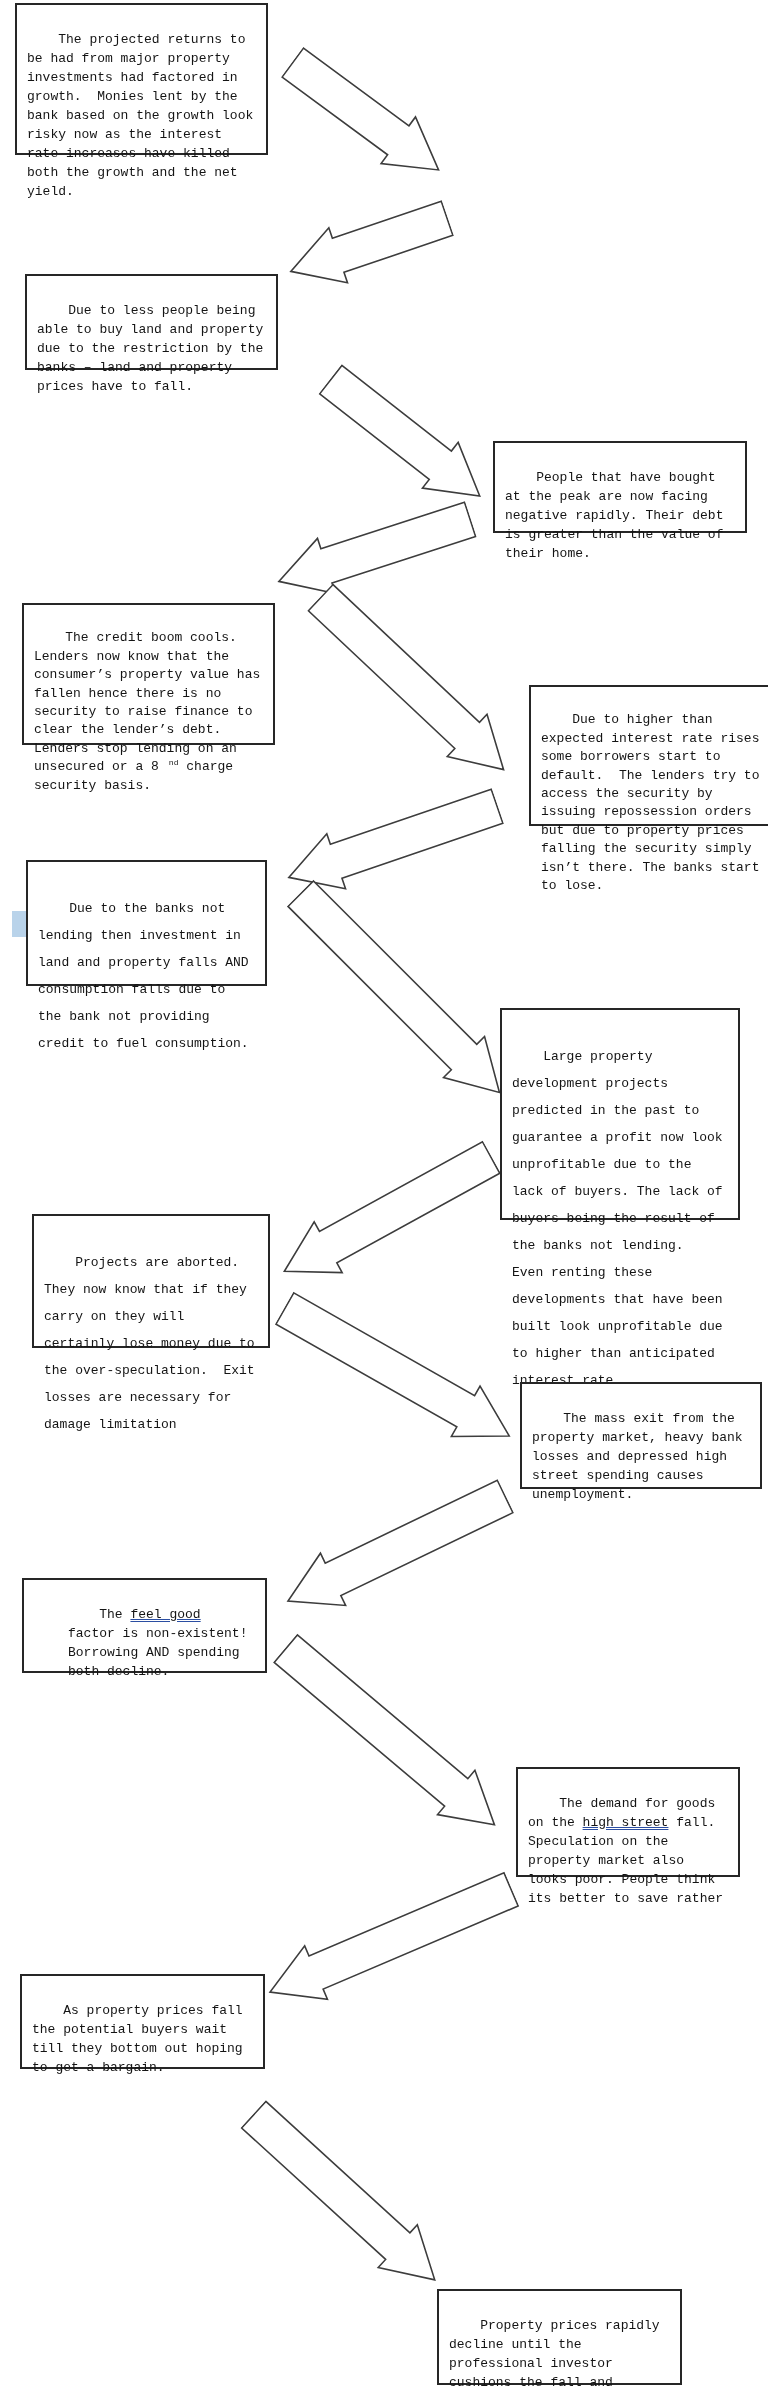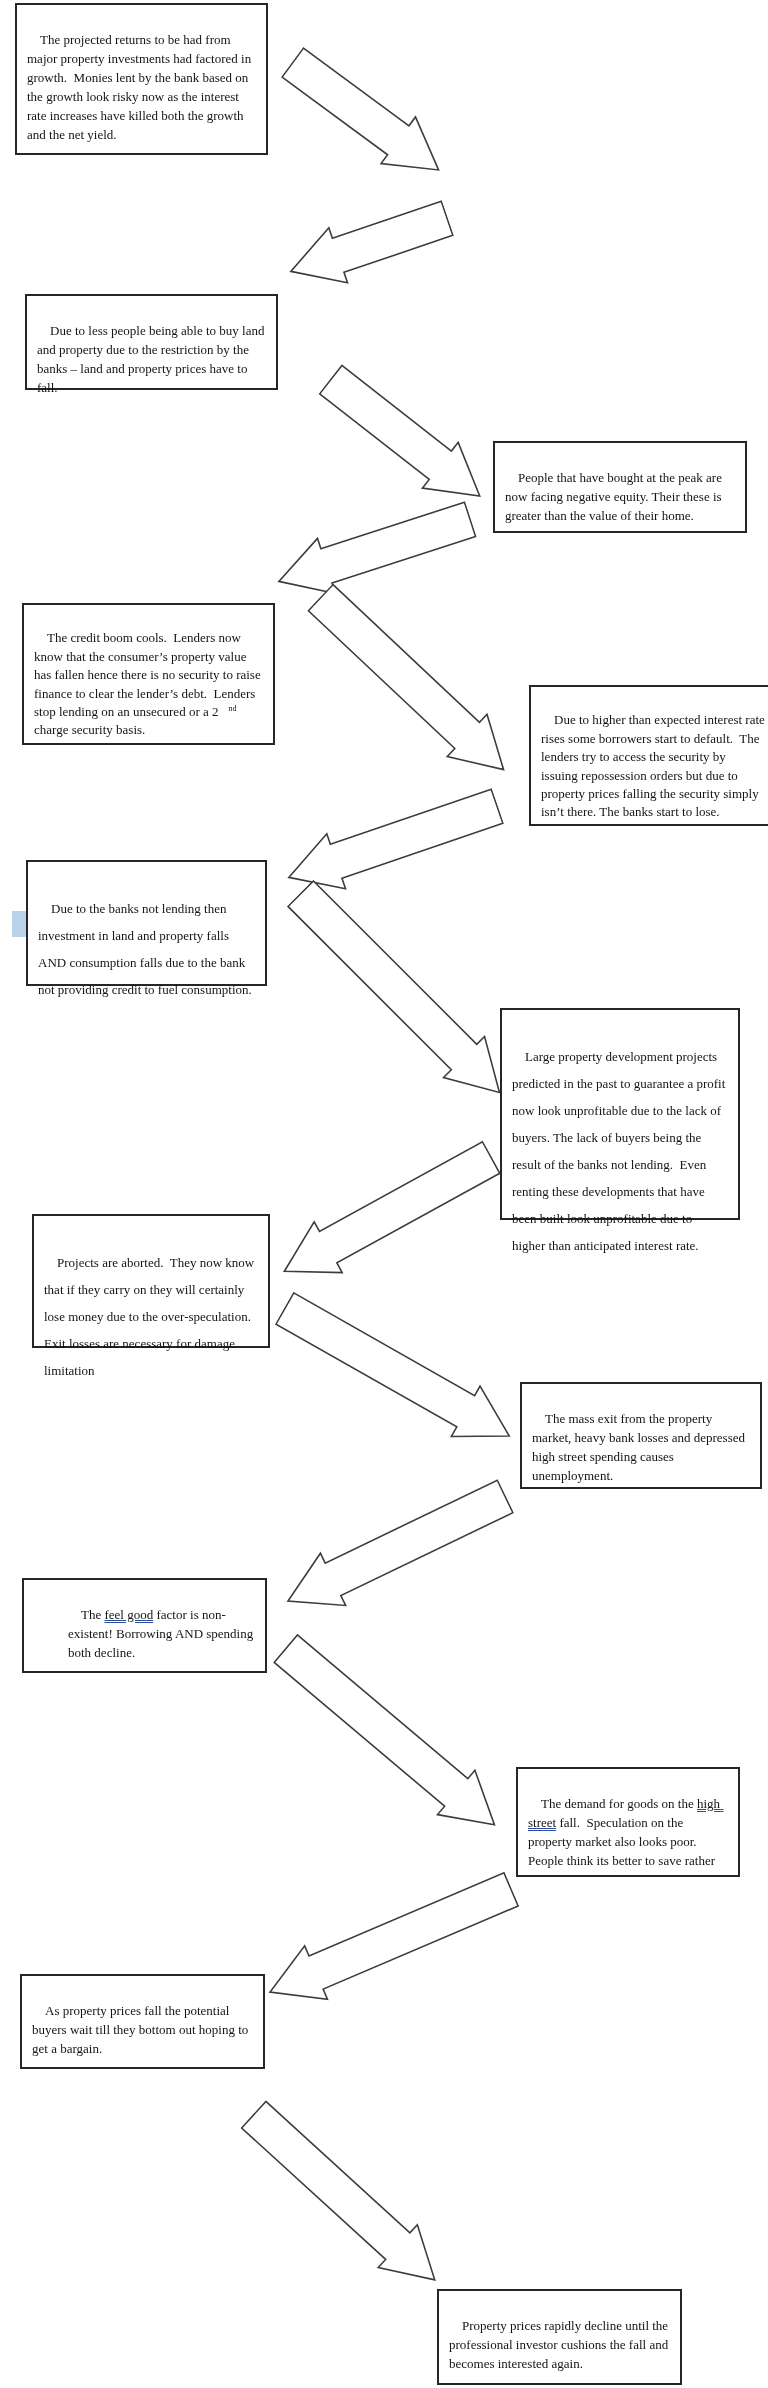--- a/index.html
+++ b/index.html
@@ -1,21 +1,21 @@
 <!DOCTYPE html>
 <html><head>
 <meta charset="utf-8">
 <style>
   html, body { margin: 0; padding: 0; background: #ffffff; }
   #canvas {
     position: relative;
     width: 768px;
     height: 2388px;
     background: #ffffff;
-    font-family: Liberation Serif, serif;
+    font-family: Liberation Mono, monospace;
     overflow: hidden;
   }
   .flowbox {
     position: absolute;
     box-sizing: border-box;
     border: 2px solid #262626;
     background: #ffffff;
     color: #141414;
     font-size: 13px;
     line-height: 19px;
@@ -33,21 +33,21 @@
   .arrow { position: absolute; pointer-events: none; }
   .arrow svg { display: block; }
   #artifact {
     position: absolute;
     left: 12px; top: 911px; width: 14px; height: 26px;
     background: #b9d3ea;
   }
   
   #b1  { left: 15px;  top: 3px;    width: 253px; height: 152px; }
   #b2  { left: 457px; top: 162px;  width: 253px; height: 71px;  }
-  #b3  { left: 25px;  top: 274px;  width: 253px; height: 96px; margin-top: 20px;  }
+  #b3  { left: 25px;  top: 274px;  width: 253px; height: 96px;  }
   #b4  { left: 493px; top: 441px;  width: 254px; height: 92px;  }
   #b5  { left: 22px;  top: 603px;  width: 253px; height: 142px; }
   #b6  { left: 513px; top: 685px;  width: 248px; height: 141px; margin-left: 16px; }
   #b7  { left: 26px;  top: 860px;  width: 241px; height: 126px; }
   #b8  { left: 500px; top: 1008px; width: 240px; height: 212px; }
   #b9  { left: 32px;  top: 1214px; width: 238px; height: 134px; }
   #b10 { left: 520px; top: 1382px; width: 242px; height: 107px; }
   #b11 { left: 22px;  top: 1578px; width: 245px; height: 95px; padding-left: 44px;  }
   #b12 { left: 516px; top: 1767px; width: 224px; height: 110px; }
   #b13 { left: 20px;  top: 1974px; width: 245px; height: 95px;  }
@@ -127,25 +127,25 @@
   <div id="b1" class="flowbox">
     <span>The projected returns to be had from major property investments had factored in growth.  Monies lent by the bank based on the growth look risky now as the interest rate increases have killed both the growth and the net yield.</span>
   </div>
 
 
   <div id="b3" class="flowbox">
     <span>Due to less people being able to buy land and property due to the restriction by the banks – land and property prices have to fall.</span>
   </div>
 
   <div id="b4" class="flowbox">
-    <span>People that have bought at the peak are now facing negative equity. Their these is greater than the value of their home.</span>
+    <span>People that have bought at the peak are now facing negative rapidly. Their debt is greater than the value of their home.</span>
   </div>
 
   <div id="b5" class="flowbox lh18">
-    <span>The credit boom cools.  Lenders now know that the consumer’s property value has fallen hence there is no security to raise finance to clear the lender’s debt.  Lenders stop lending on an unsecured or a 2</span><sup>nd</sup><span> charge security basis.</span>
+    <span>The credit boom cools.  Lenders now know that the consumer’s property value has fallen hence there is no security to raise finance to clear the lender’s debt.  Lenders stop lending on an unsecured or a 8</span><sup>nd</sup><span> charge security basis.</span>
   </div>
 
   <div id="b6" class="flowbox lh18">
     <span>Due to higher than expected interest rate rises some borrowers start to default.  The lenders try to access the security by issuing repossession orders but due to property prices falling the security simply isn’t there. The banks start to lose.</span>
   </div>
 
   <div id="b7" class="flowbox lh21">
     <span>Due to the banks not lending then investment in land and property falls AND consumption falls due to the bank not providing credit to fuel consumption.</span>
   </div>
 

